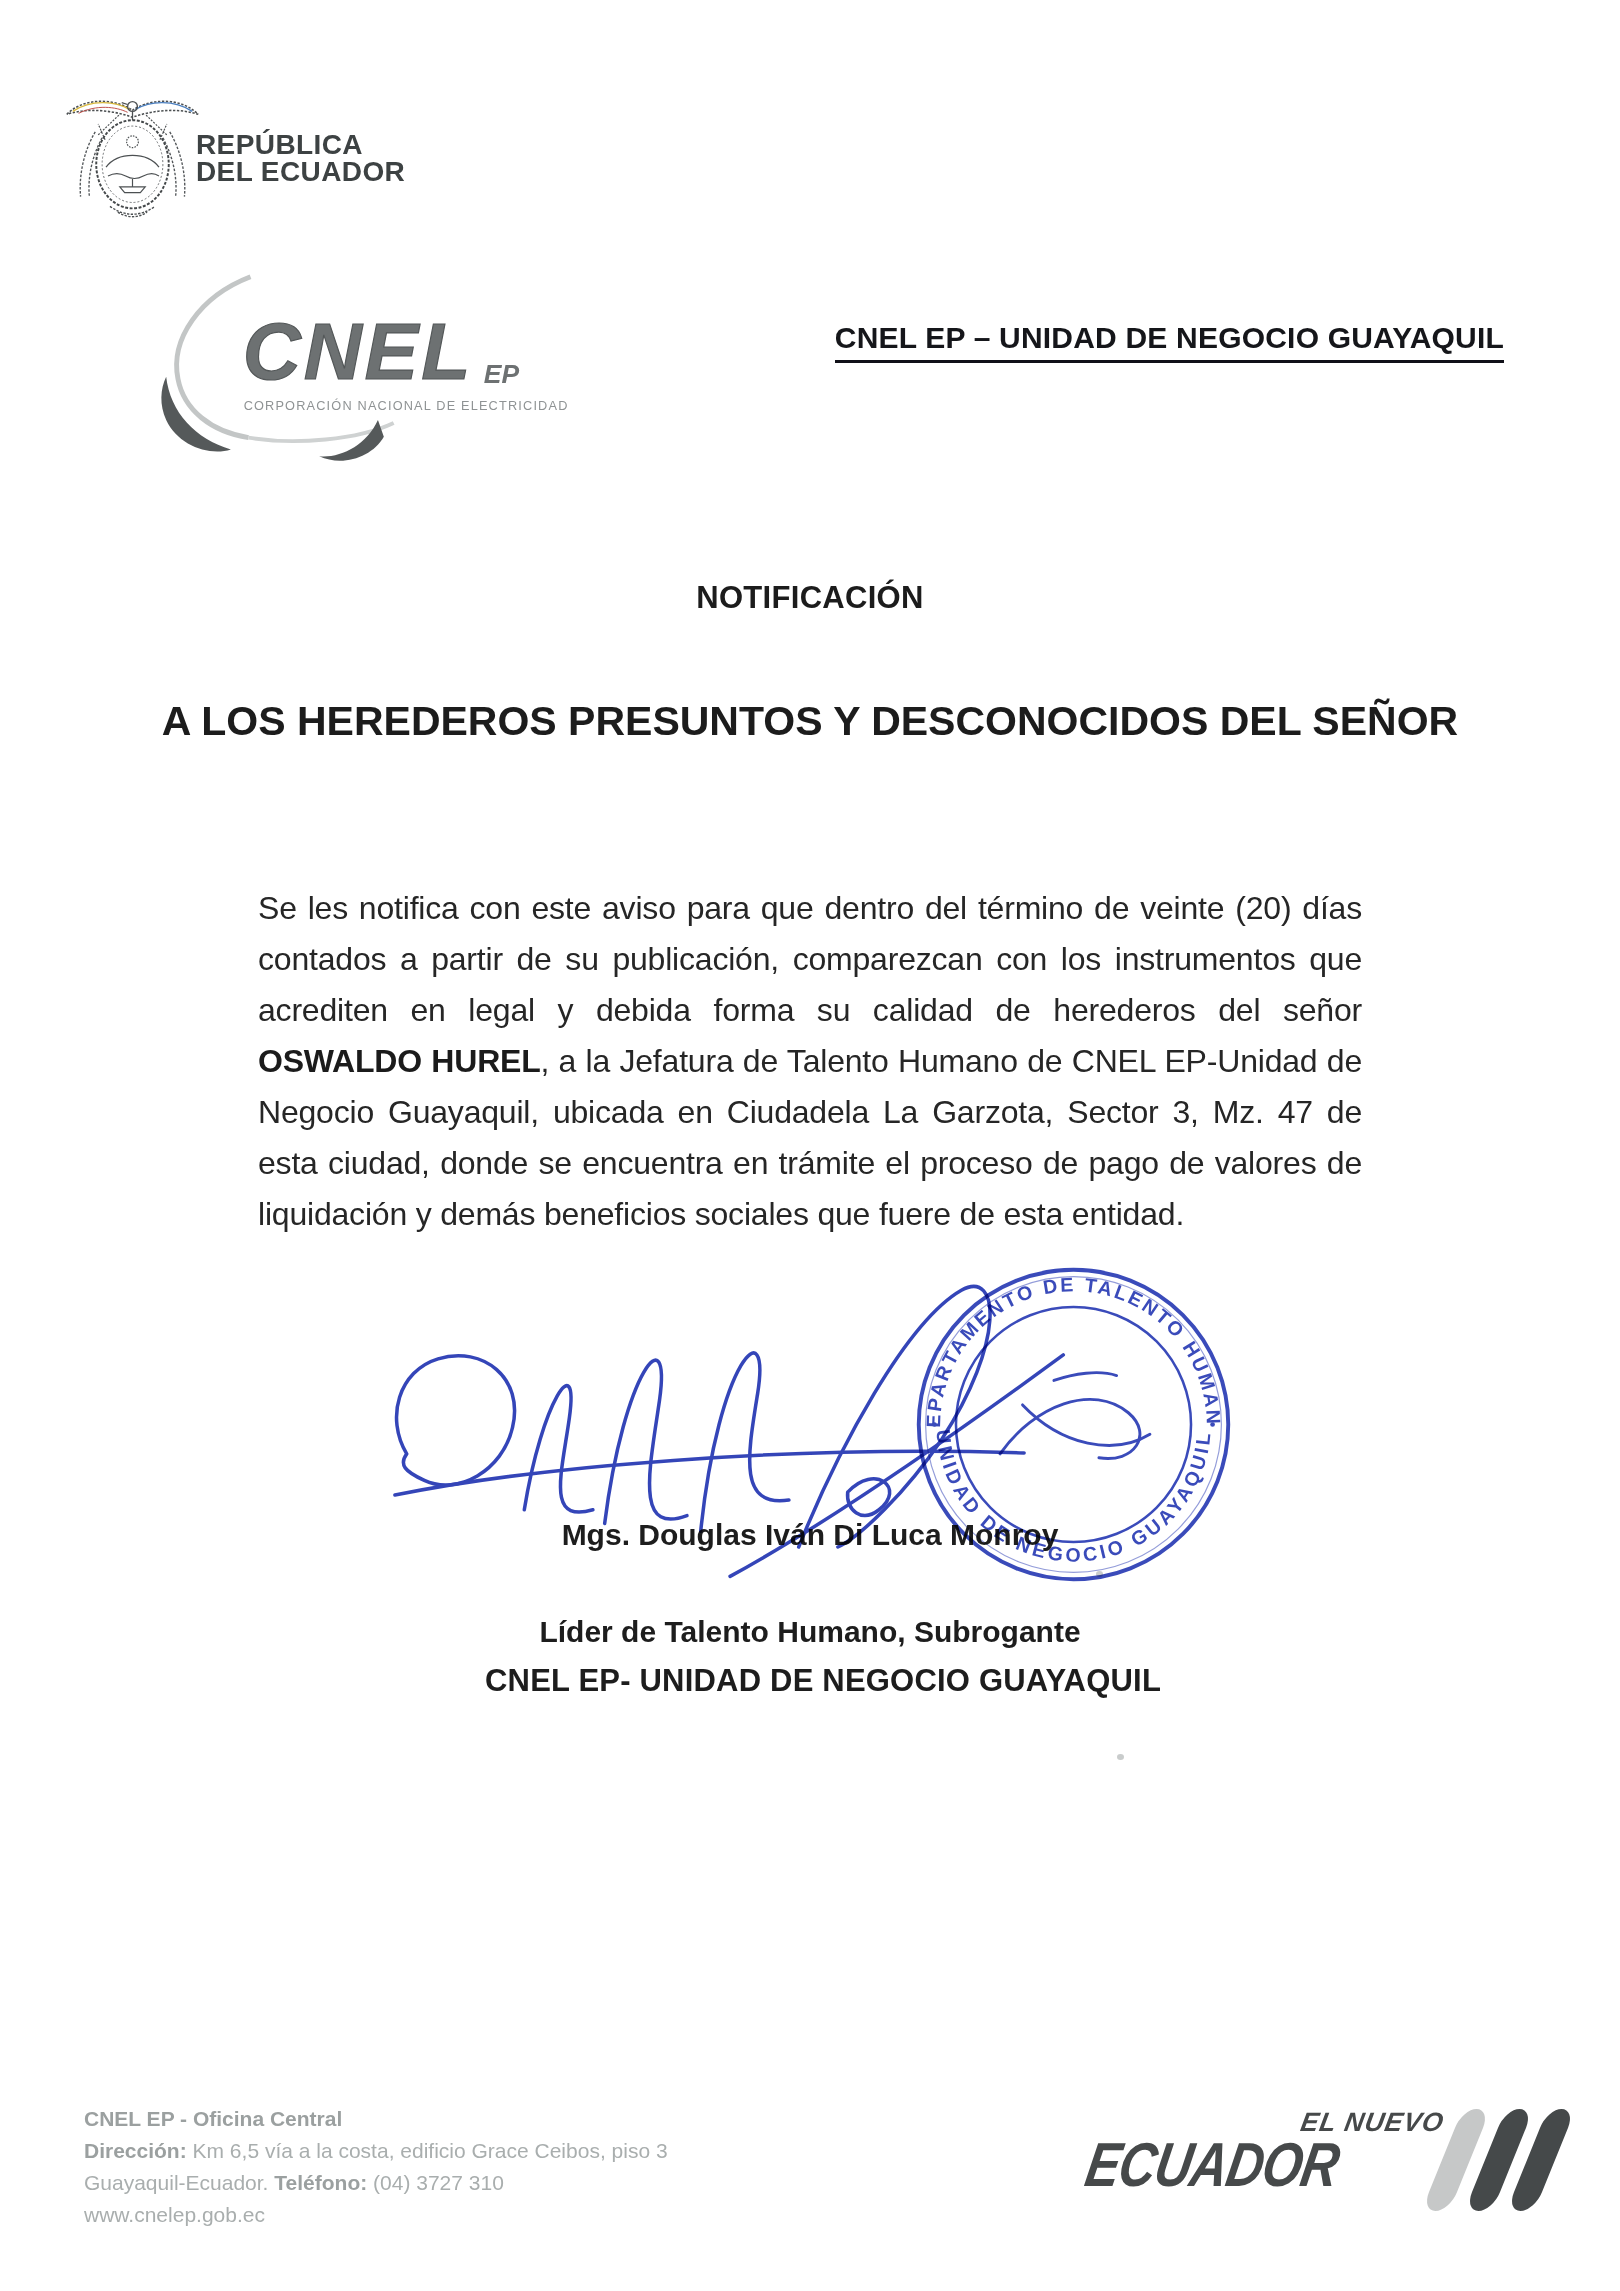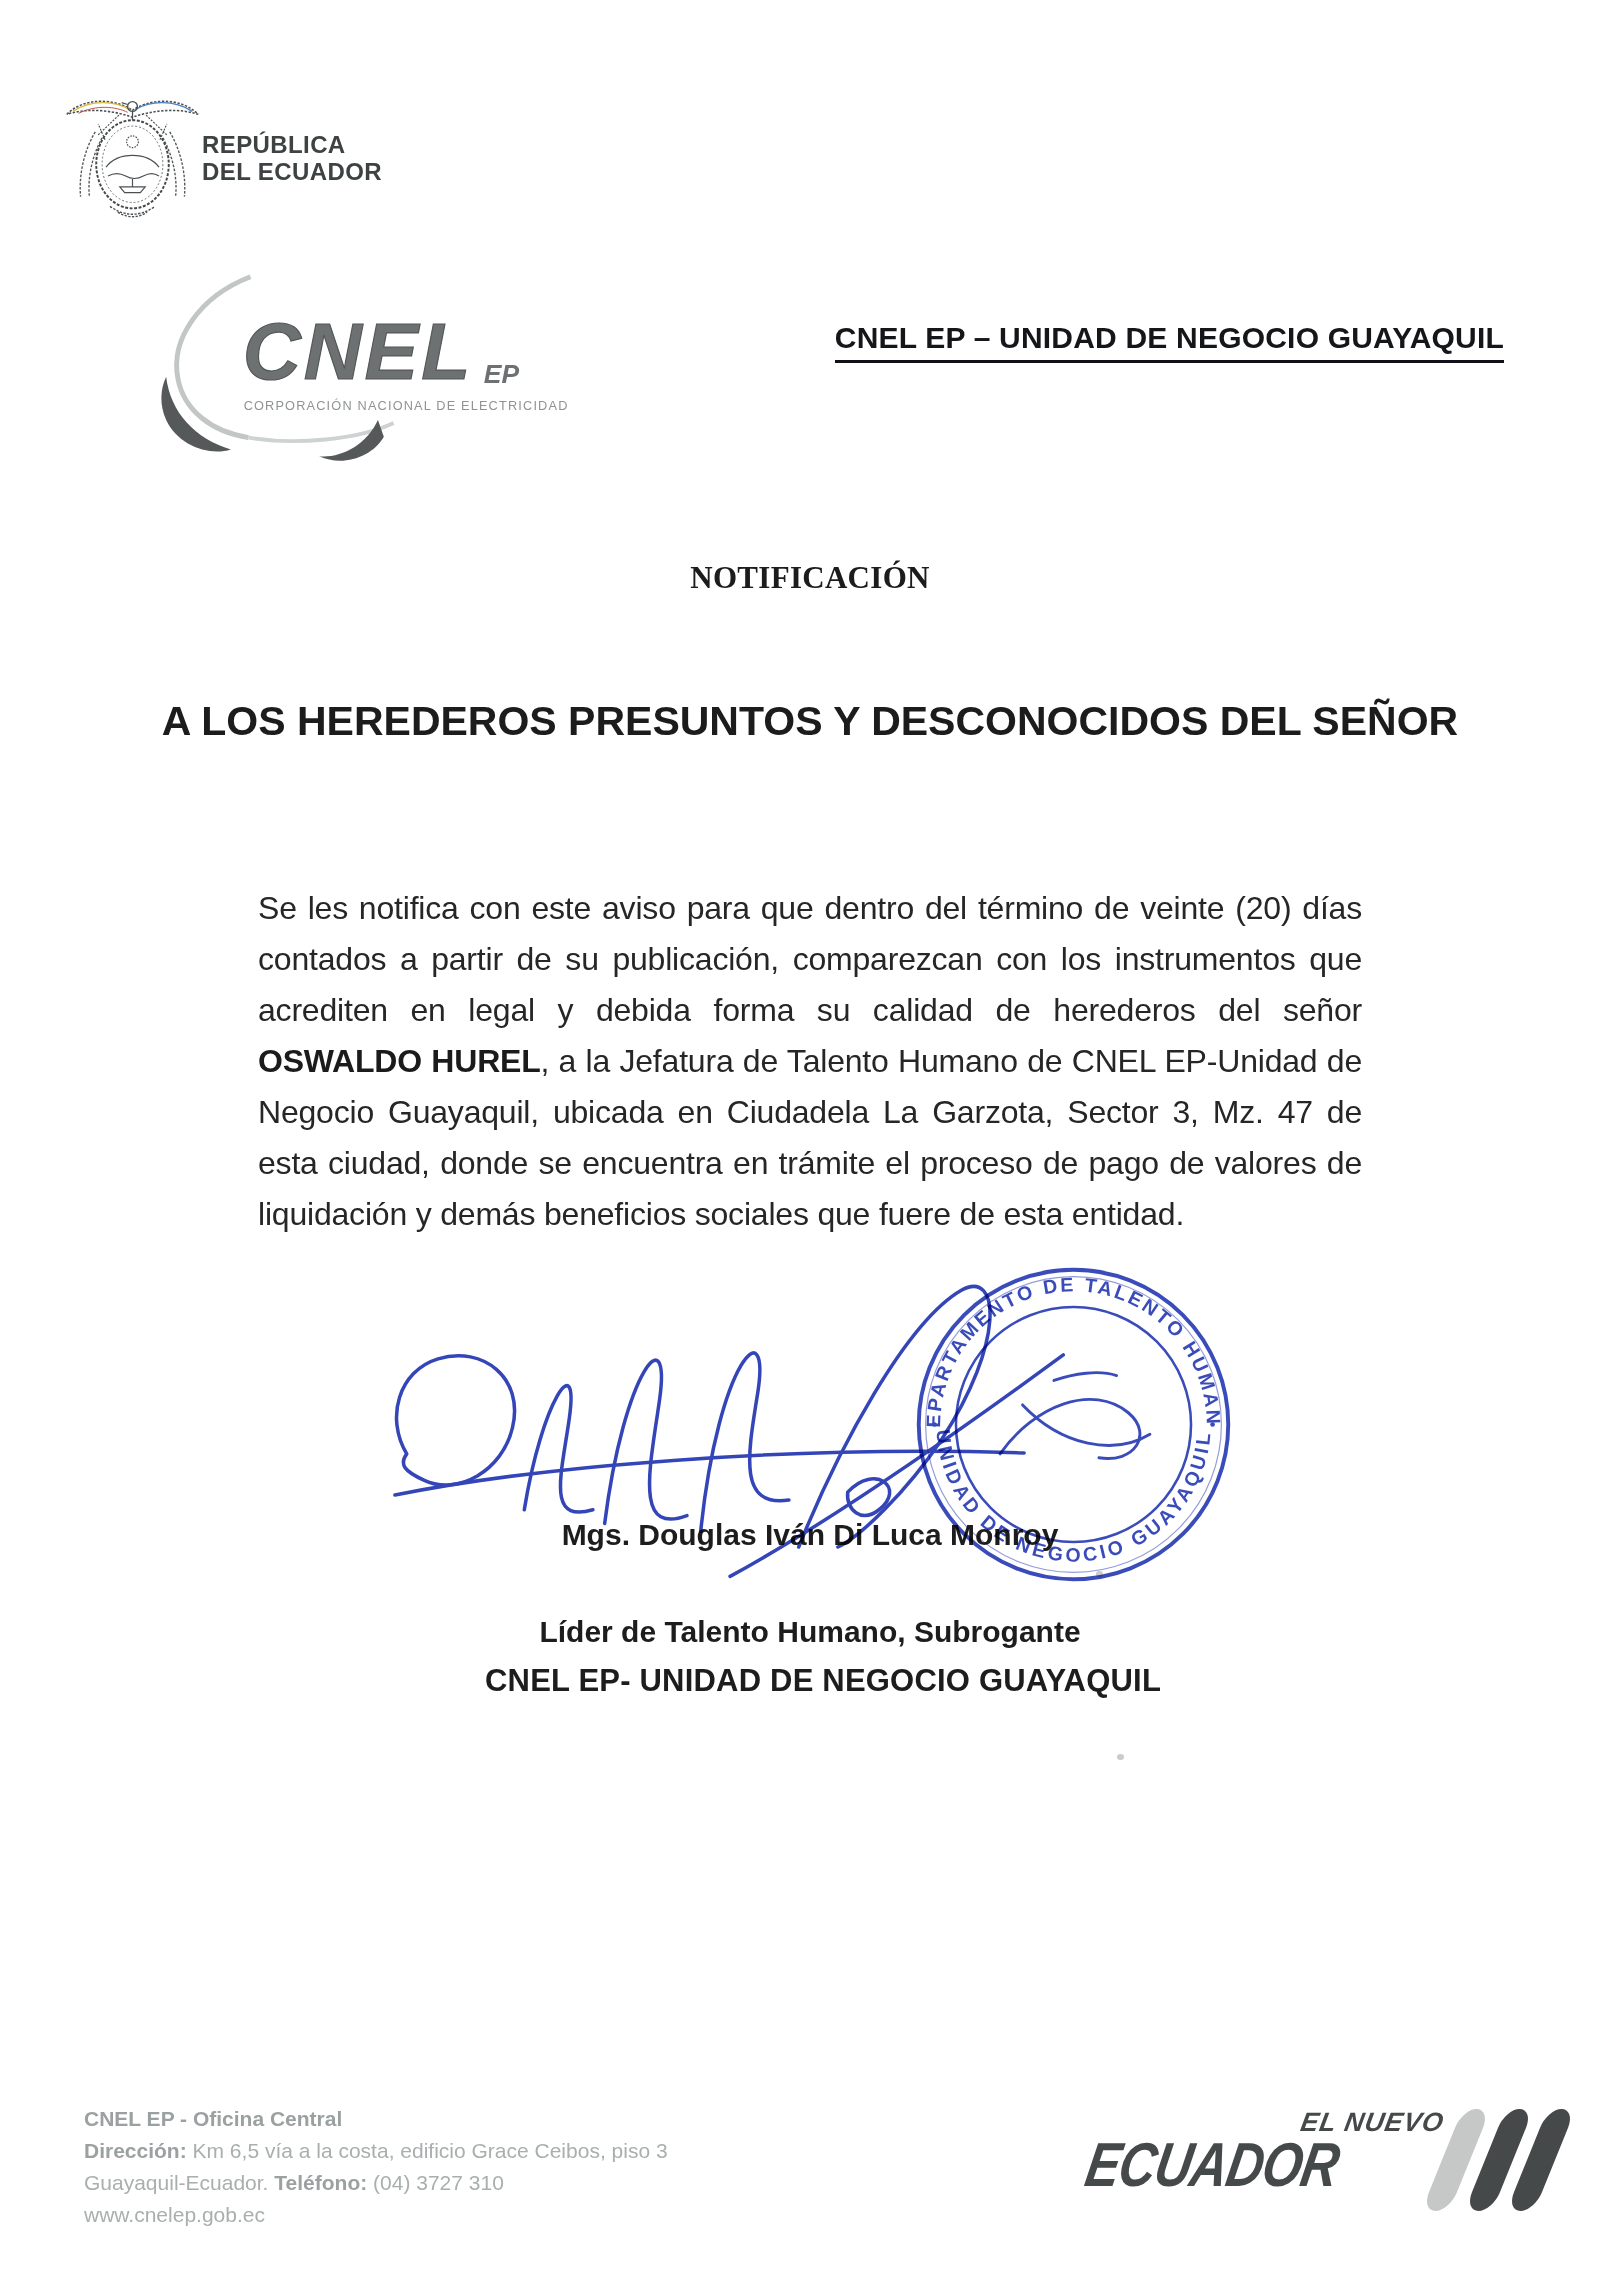--- a/index.html
+++ b/index.html
@@ -9,45 +9,44 @@
     margin:0 auto;
     background:#ffffff;
     overflow:hidden;
     font-family:"Liberation Sans",sans-serif;
     color:#242424;
   }
   .abs{position:absolute;}
 
   
   .republic-text{
-    left:202px;top:131px;
-    font-size:24px;font-weight:700;line-height:27.4px;
+    left:196px;top:131px;
+    font-size:28px;font-weight:700;line-height:27.4px;
     color:#3d4243;letter-spacing:0.4px;
   }
   .corp-text{
     right:134px;top:127px;
     text-align:right;
     font-size:23.5px;font-weight:700;line-height:29px;
     color:#3d4243;
   }
   .unit-title{
     right:116px;top:321px;
     font-size:30px;font-weight:700;
     color:#15161a;letter-spacing:0.2px;
     border-bottom:3.4px solid #101018;
     padding-bottom:4.9px;
   }
 
   
   .doc-title{
-    left:0;top:560px;width:100%;
+    left:0;top:580px;width:100%;
     text-align:center;
     font-size:31px;font-weight:700;color:#1c1c1c;
     letter-spacing:0.3px;
-    font-family:Liberation Serif, serif;
   }
   .addressee{
     left:0;top:694px;width:100%;
     text-align:center;
     font-size:41px;font-weight:700;line-height:55px;color:#1c1c1c;
   }
   .body-text{
     left:258px;top:883px;width:1104px;
     font-size:32px;line-height:51px;
     text-align:justify;color:#262626;

